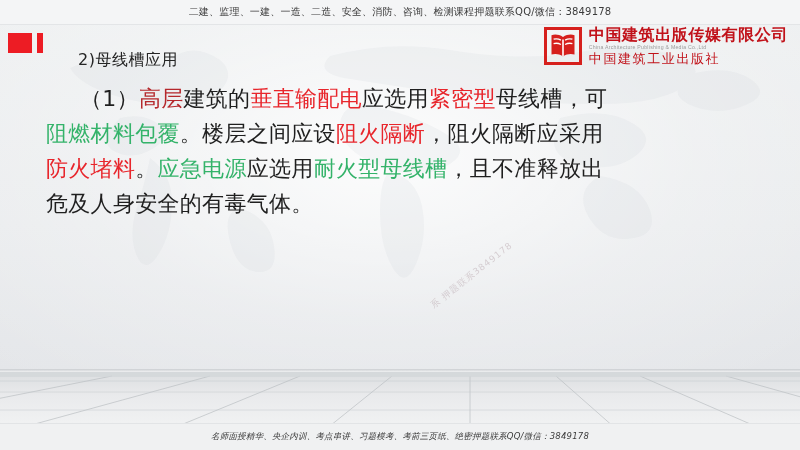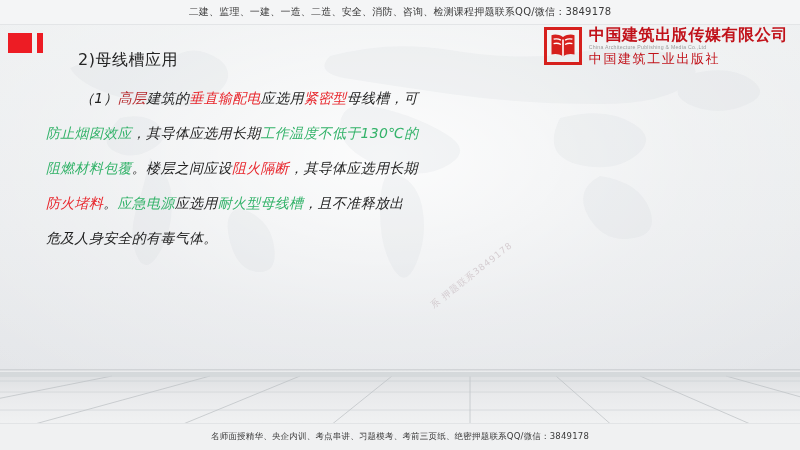--- a/index.html
+++ b/index.html
@@ -81,20 +81,21 @@
   
   .bottom-banner {
     position: absolute;
     left: 0; bottom: 0;
     width: 800px; height: 26px;
     display: flex;
     align-items: center;
     justify-content: center;
     background: #f0f1f2;
     border-top: 1px solid #e2e4e6;
+    font-style: italic;
   }
   .bottom-banner-text {
     font-size: 8.5px;
     color: #3a3a3a;
     letter-spacing: 0.2px;
     white-space: nowrap;
     font-family: "DejaVu Sans", "Liberation Sans", sans-serif;
   }
 
   
@@ -175,26 +176,25 @@
   }
   .heading {
     font-size: 16px;
     color: #252525;
     margin: 0 0 10px 32px;
     letter-spacing: 0.5px;
     white-space: nowrap;
     font-family: "DejaVu Sans", "Liberation Sans", sans-serif;
   }
   .para {
-    font-size: 14px;
+    font-size: 22px;
     line-height: 35px;
     color: #1f1f1f;
     letter-spacing: 0.3px;
     font-family: "DejaVu Sans", "Liberation Sans", sans-serif;
-    font-style: italic;
   }
   .para .indent { display: inline-block; width: 34px; }
   .t-black { color: #1f1f1f; }
   .t-red { color: #e8262c; }
   .t-darkred { color: #b5282c; }
   .t-green { color: #34b36a; }
 </style>
 </head>
 <body>
 
@@ -278,22 +278,21 @@
       <span class="logo-cn1" style="display:block">中国建筑出版传媒有限公司</span>
       <span class="logo-en" style="display:block">China Architecture Publishing &amp; Media Co.,Ltd</span>
       <span class="logo-cn2" style="display:block">中国建筑工业出版社</span>
     </span>
   </div>
 
   <div class="content">
     <div class="heading">2)母线槽应用</div>
     <div class="para" id="para-host">
         <div><span class="indent"></span><span class="t-black">（1）</span><span class="t-darkred">高层</span><span class="t-black">建筑的</span><span class="t-red">垂直输配电</span><span class="t-black">应选用</span><span class="t-red">紧密型</span><span class="t-black">母线槽，可</span></div>
-        <div><span class="t-green">防止烟囱效应</span><span class="t-black">，其导体应选用长期</span><span class="t-green">工作温度不低于130℃的</span></div>
-        <div><span class="t-green">阻燃材料包覆</span><span class="t-black">。楼层之间应设</span><span class="t-red">阻火隔断</span><span class="t-black">，其导体应选用长期</span></div>
+        <div><span class="t-green">阻燃材料包覆</span><span class="t-black">。楼层之间应设</span><span class="t-red">阻火隔断</span><span class="t-black">，阻火隔断应采用</span></div>
         <div><span class="t-red">防火堵料</span><span class="t-black">。</span><span class="t-green">应急电源</span><span class="t-black">应选用</span><span class="t-green">耐火型母线槽</span><span class="t-black">，且不准释放出</span></div>
         <div><span class="t-black">危及人身安全的有毒气体。</span></div>
       </div>
   </div>
 
   <div class="watermark">系 押题联系3849178</div>
 
   <div class="bottom-banner">
     <span class="bottom-banner-text">名师面授精华、央企内训、考点串讲、习题模考、考前三页纸、绝密押题联系QQ/微信：3849178</span>
   </div>

